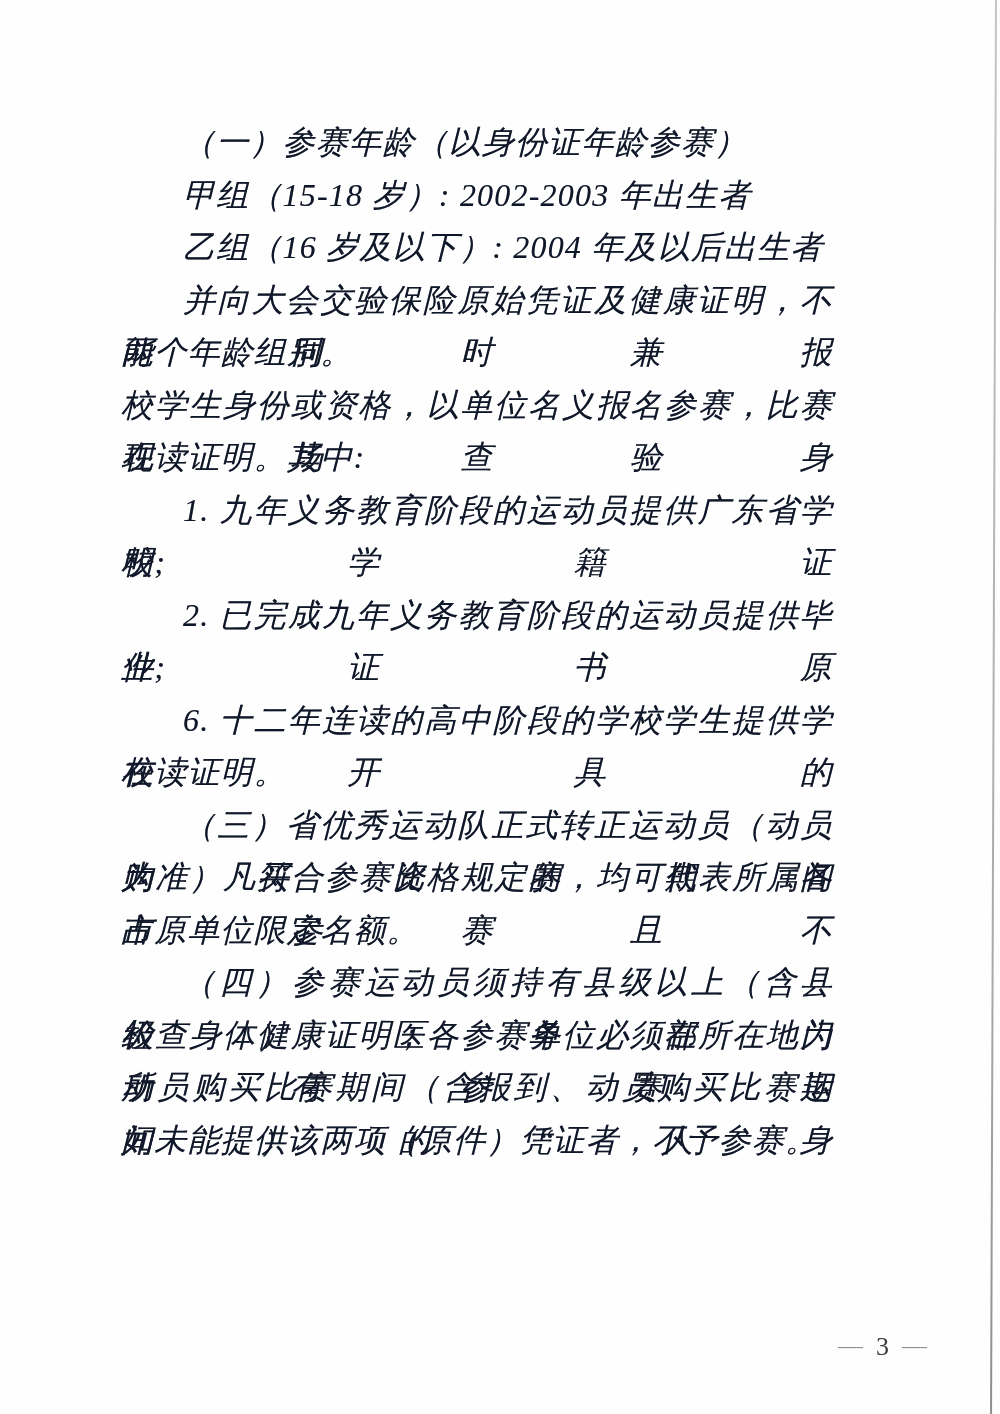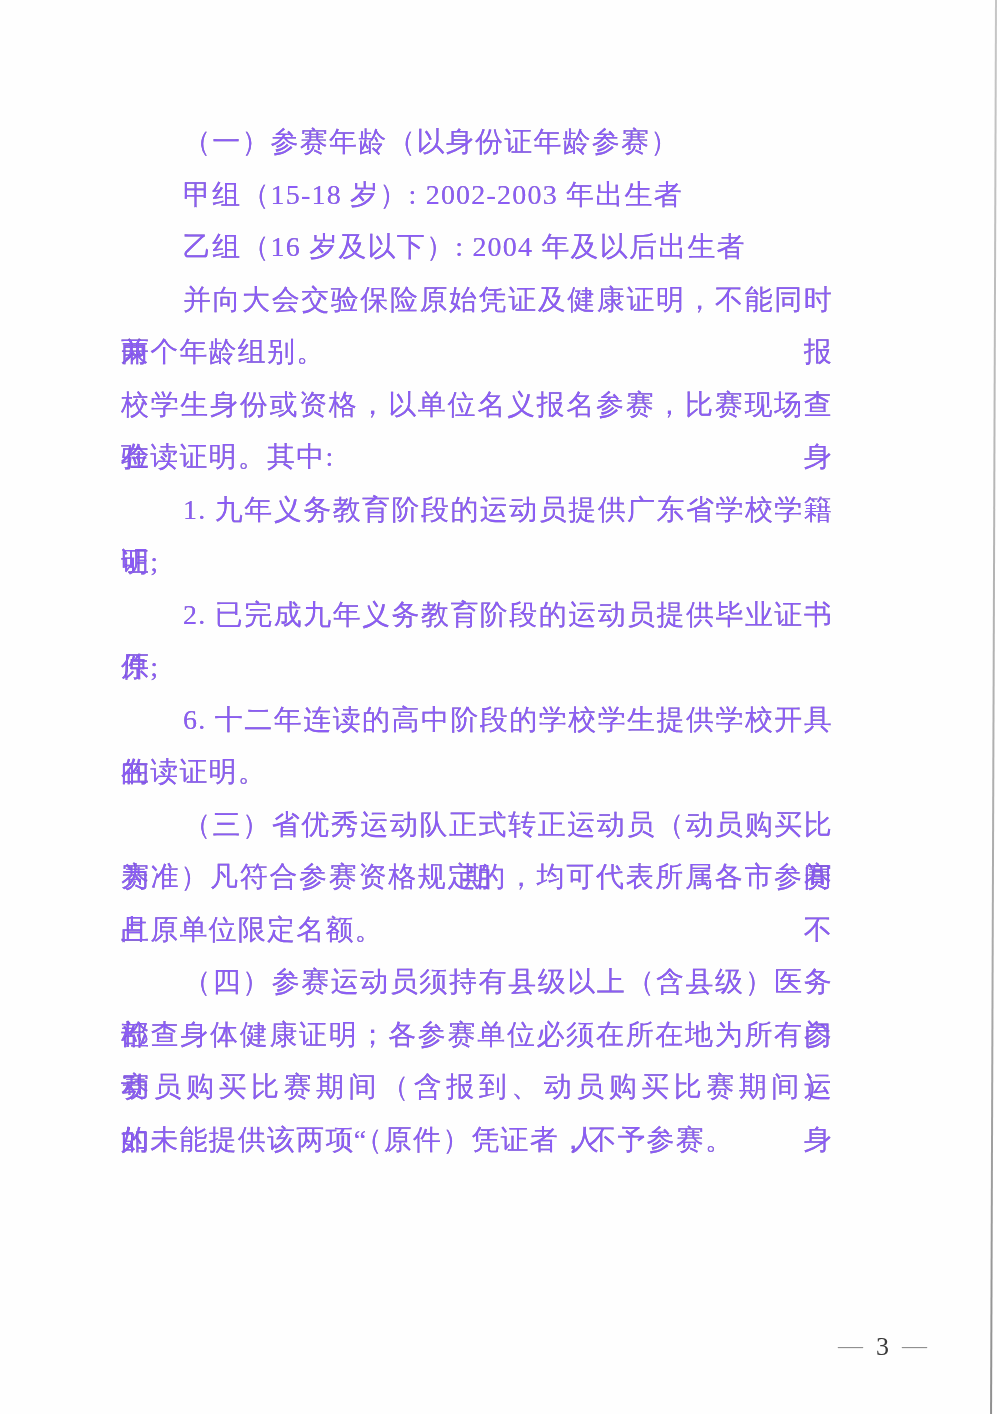--- a/index.html
+++ b/index.html
@@ -19,25 +19,26 @@
   }
   .text-block {
     position: absolute;
     left: 121px;
     top: 116px;
     width: 712px;
   }
   .line {
     height: 52.5px;
     line-height: 52.5px;
-    font-size: 28px;
+    font-size: 32px;
     letter-spacing: 1.2px;
-    color: #8b5cf6;
+    color: #0f172a;
     white-space: nowrap;
     text-shadow: 0 0 0.6px rgba(60,60,60,0.55);
+    font-style: italic;
   }
   .line.indent {
     text-indent: 62px;
   }
   .line.justify {
     white-space: normal;
     text-align: justify;
     text-align-last: justify;
     text-justify: inter-character;
   }

